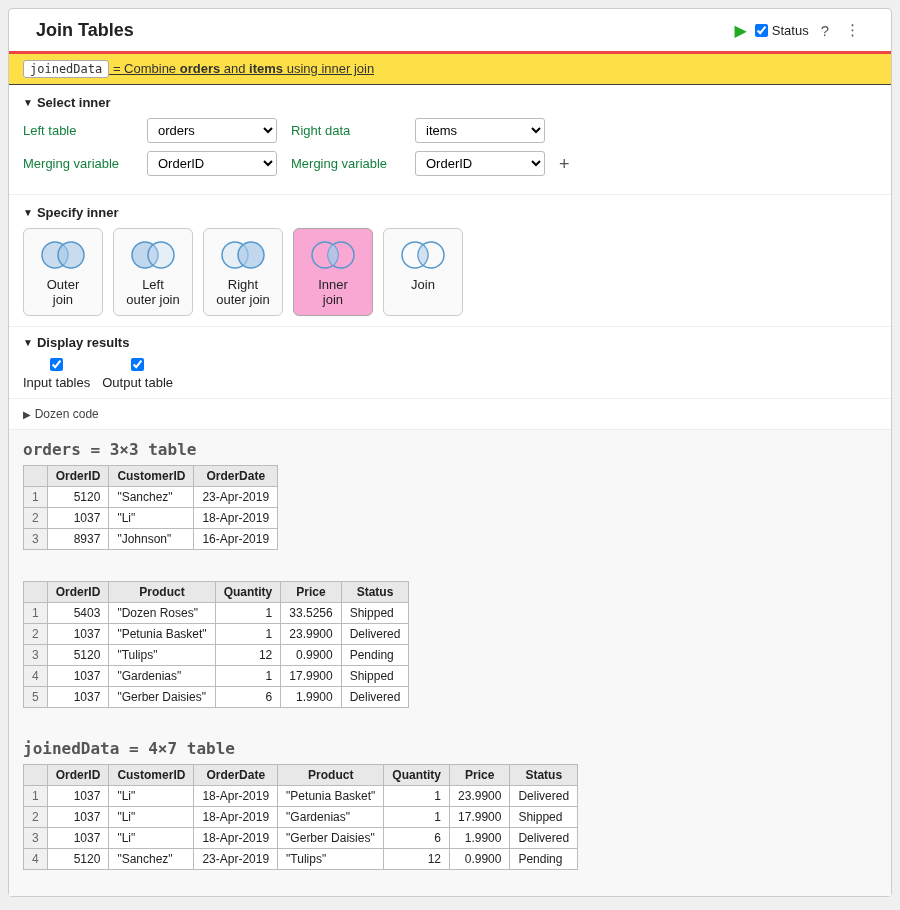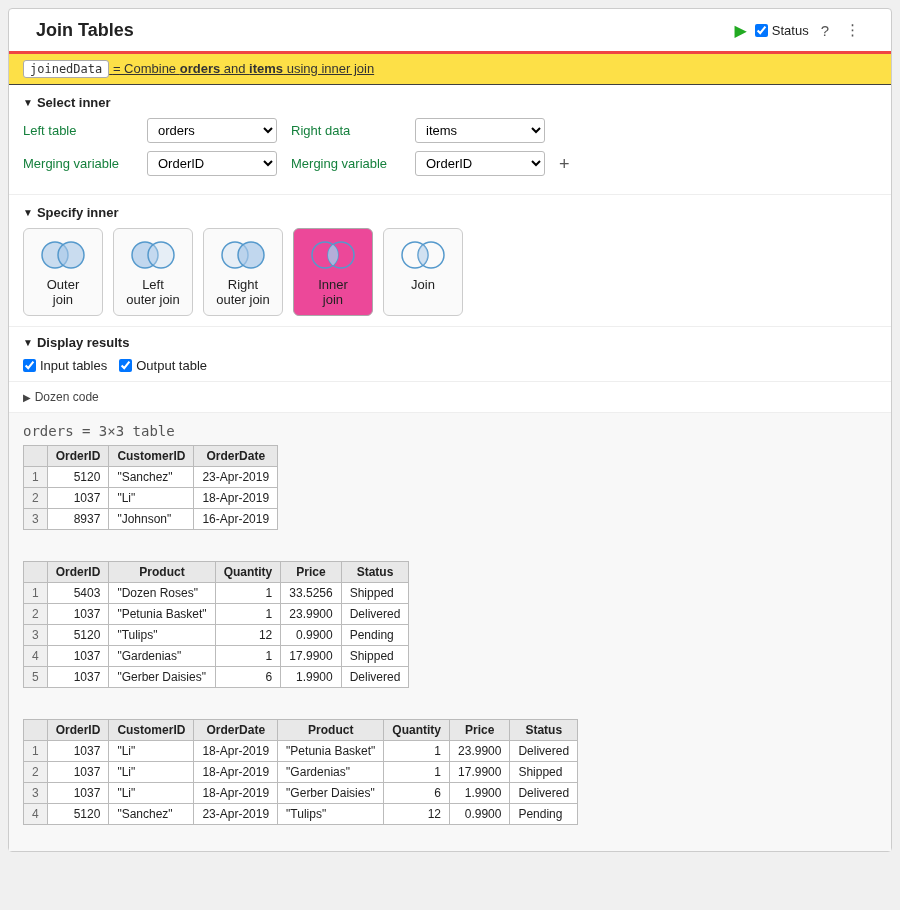--- a/index.html
+++ b/index.html
@@ -13,31 +13,31 @@
     .formula-bar b { font-weight: bold; }
     .section { padding: 10px 14px; }
     .section-header { font-weight: bold; font-size: 13px; margin-bottom: 8px; display: flex; align-items: center; gap: 4px; cursor: pointer; }
     .section-header .arrow { font-size: 10px; }
     .form-row { display: flex; align-items: center; gap: 14px; margin-bottom: 8px; }
     .form-label { min-width: 110px; color: #15803d; }
     select { padding: 3px 6px; border: 1px solid #bbb; border-radius: 3px; background: #fff; font-size: 13px; min-width: 130px; cursor: pointer; }
     .add-btn { background: none; border: none; cursor: pointer; font-size: 18px; color: #555; line-height: 1; }
     .join-options { display: flex; gap: 10px; flex-wrap: wrap; margin-top: 6px; }
     .join-card { display: flex; flex-direction: column; align-items: center; border: 1px solid #ccc; border-radius: 6px; padding: 8px 10px; min-width: 80px; cursor: pointer; background: #fafafa; }
-    .join-card.selected { background: #ec4899; border-color: #aaa; }
+    .join-card.selected { background: #f9a8d4; border-color: #aaa; }
     .join-label { font-size: 13px; margin-top: 4px; text-align: center; }
     .venn { width: 50px; height: 36px; position: relative; }
     .venn svg { width: 100%; height: 100%; }
     .display-section { border-top: 1px solid #eee; padding: 8px 14px; }
     .display-row { display: flex; align-items: center; gap: 12px; }
-    .checkbox-label { display: flex; align-items: center; gap: 4px; cursor: pointer; }
+    .checkbox-label { display: flex; align-items: center; gap: 4px; cursor: pointer; flex-direction: column; }
     .show-code { border-top: 1px solid #eee; padding: 8px 14px; color: #444; cursor: pointer; display: flex; align-items: center; gap: 4px; font-size: 12px; }
     .show-code .arrow { font-size: 10px; }
     .data-section { background: #f8f8f8; padding: 10px 14px; border-top: 1px solid #eee; }
-    .table-label { font-size: 14px; color: #555; margin-bottom: 6px; font-family: monospace; }
+    .table-label { font-size: 16px; color: #555; margin-bottom: 6px; font-family: monospace; font-weight: bold; }
     .data-table { border-collapse: collapse; font-size: 12px; margin-bottom: 16px; }
     .data-table th { background: #e8e8e8; border: 1px solid #bbb; padding: 3px 8px; text-align: center; font-weight: bold; }
     .data-table td { border: 1px solid #bbb; padding: 3px 8px; background: #fff; text-align: right; }
     .data-table td.str { text-align: left; }
     .data-table td.idx { background: #f0f0f0; color: #666; text-align: center; }
     .header-icons { display: flex; align-items: center; gap: 8px; }
     .icon-btn { background: none; border: none; cursor: pointer; font-size: 15px; color: #555; padding: 2px 4px; }
     .run-btn { background: none; border: none; cursor: pointer; color: #22aa22; font-size: 16px; }
     .autorun-label { display: flex; align-items: center; gap: 4px; font-size: 13px; cursor: pointer; }
   </style>
@@ -284,20 +284,23 @@
             <td>6</td>
             <td>1.9900</td>
             <td class="str">Delivered</td>
           </tr>
         </tbody>
     </table>
 
     <br>
 
     
+    <div class="table-label">
+      <span>joinedData</span><span> = 4×7 table</span>
+    </div>
     <table class="data-table">
       <thead>
         <tr>
           <th></th>
           <th>OrderID</th>
           <th>CustomerID</th>
           <th>OrderDate</th>
           <th>Product</th>
           <th>Quantity</th>
           <th>Price</th>

